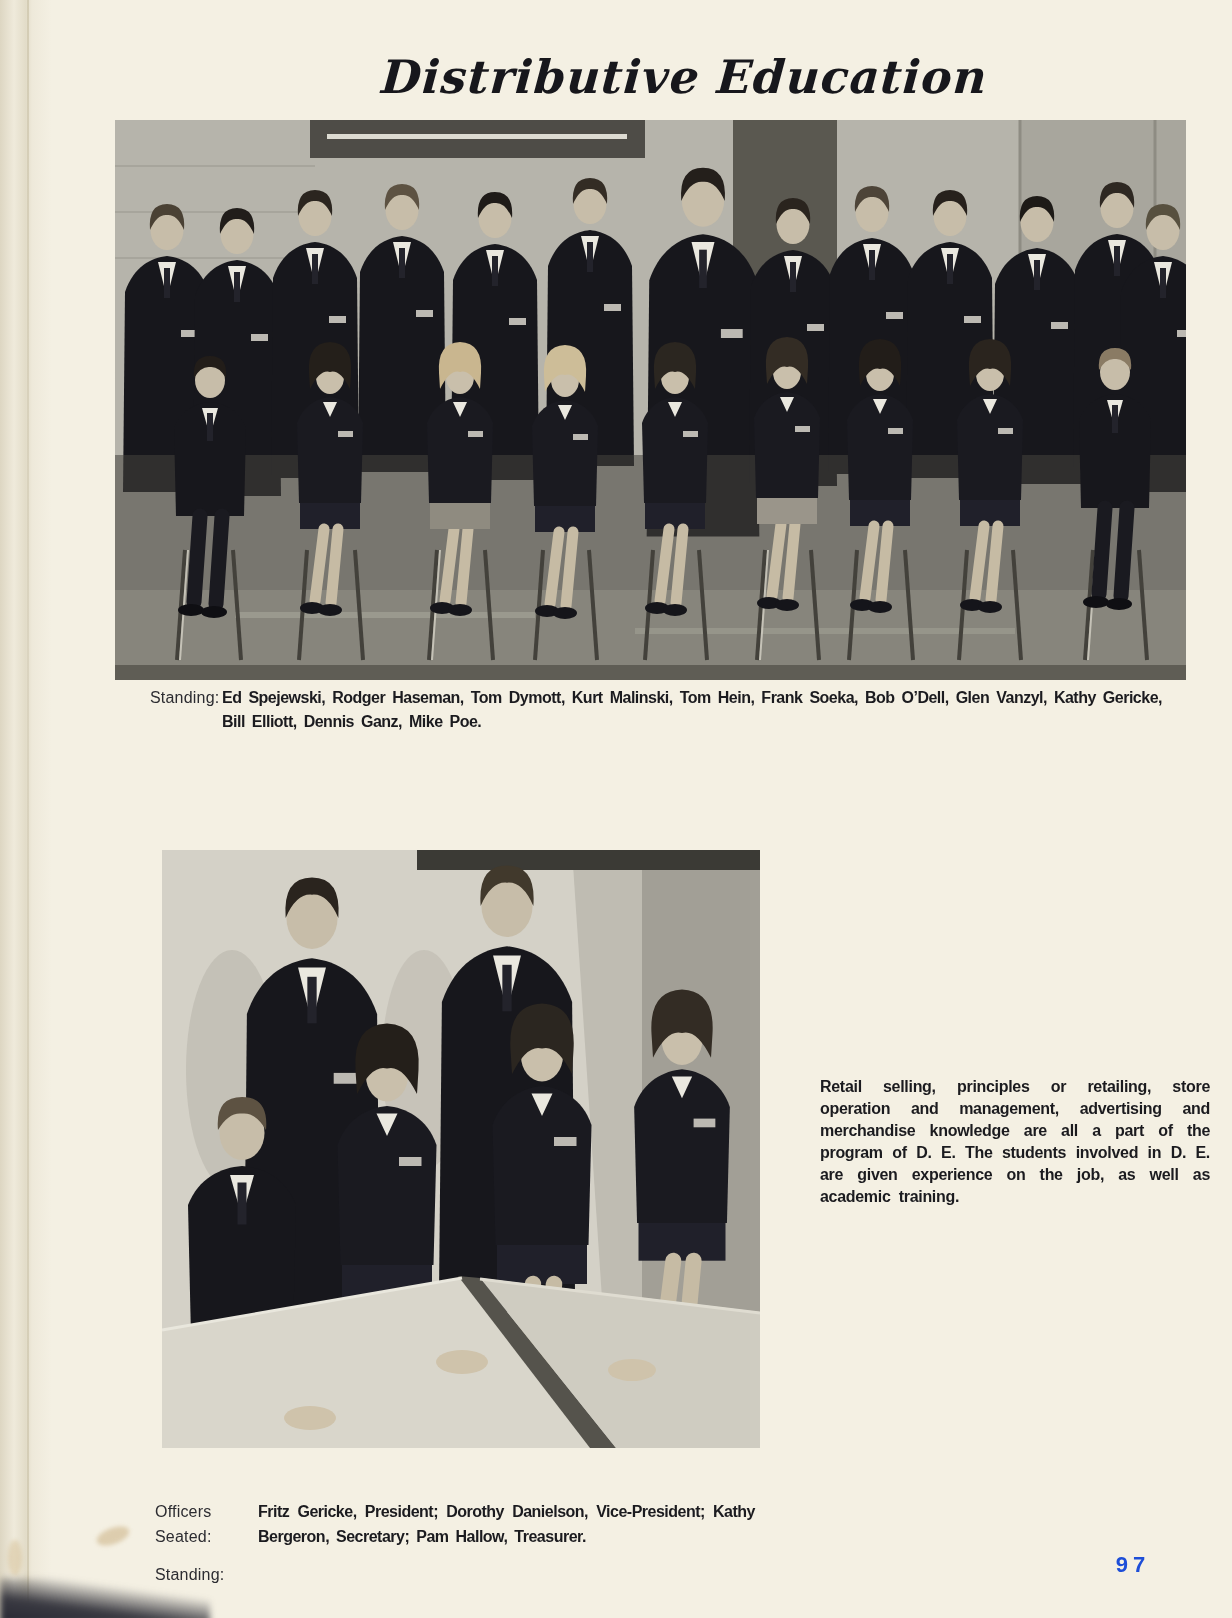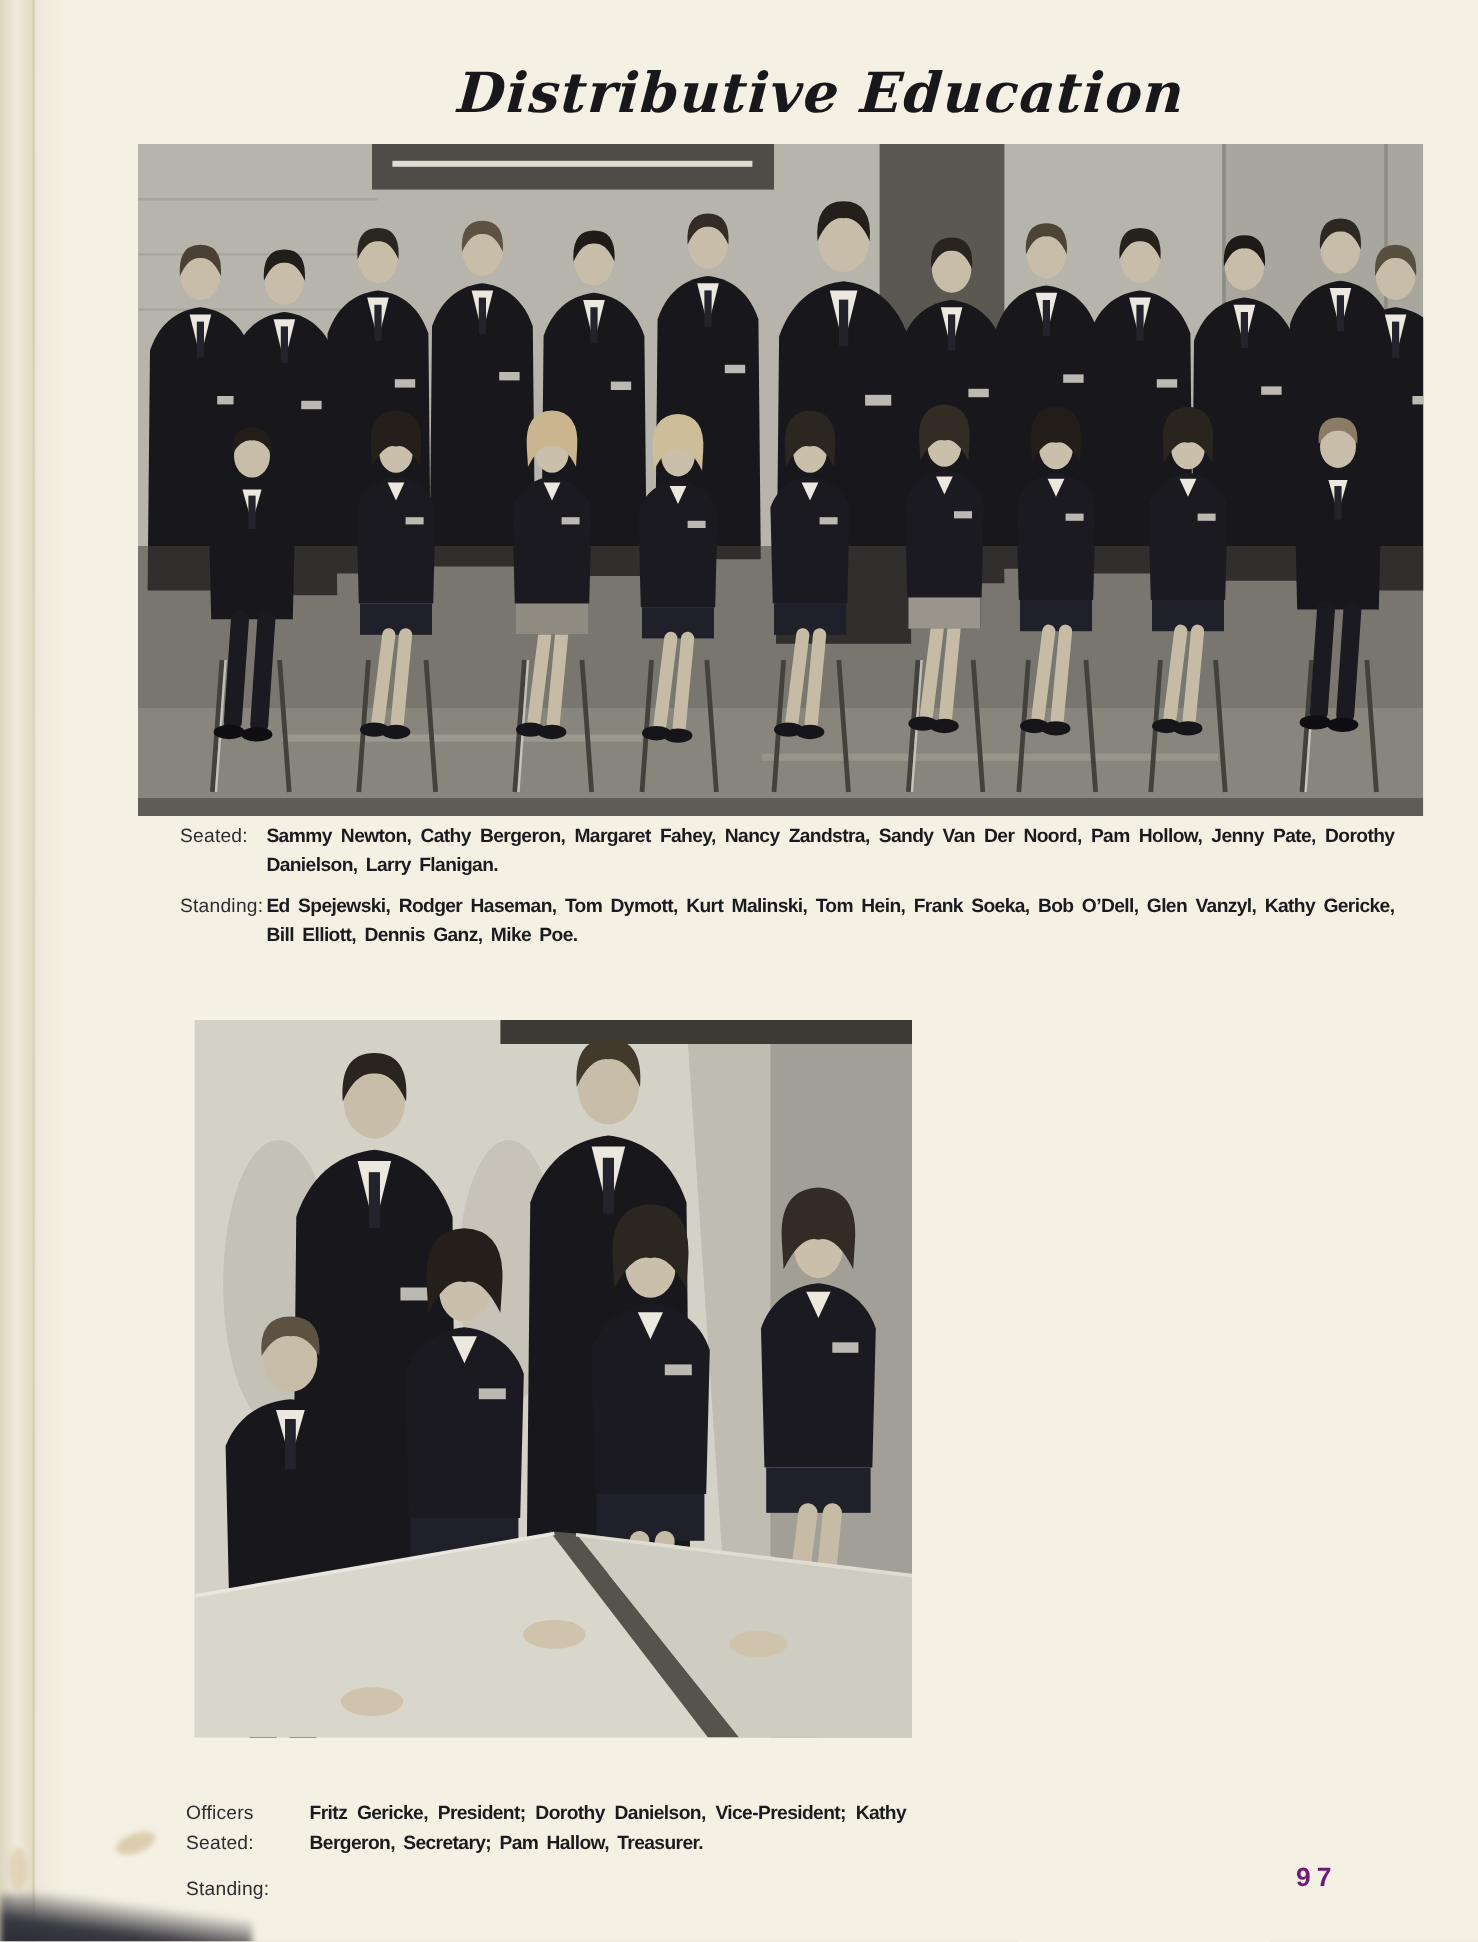--- a/index.html
+++ b/index.html
@@ -56,21 +56,21 @@
   .caption-officers .cap-row + .cap-row{margin-top:13px;}
 
   .body-par{
     position:absolute;left:820px;top:1076px;width:390px;margin:0;
     font-weight:700;font-size:16px;line-height:22px;text-align:justify;
     letter-spacing:-.3px;word-spacing:4px;color:#1b1b1f;
   }
 
   .page-number{
     position:absolute;left:1080px;top:1552px;width:106px;
-    font-weight:700;font-size:22px;letter-spacing:5px;text-align:left;color:#701a75;
+    font-weight:700;font-size:22px;letter-spacing:5px;text-align:center;color:#1d4ed8;
   }
 </style>
 </head>
 <body>
 
 <div class="page">
   <div class="page-edge"></div>
   <div class="page-crease"></div>
   <div class="stain s1"></div>
   <div class="stain s2"></div>
@@ -186,24 +186,20 @@
         <use href="#sgirl" transform="translate(875,240)" color="#2a241e"></use>
         <use href="#smanseat" transform="translate(1000,238)" color="#8a7b64"></use>
         <rect x="315" y="383" width="60" height="26" fill="#8f8b80"></rect>
         <rect x="642" y="378" width="60" height="26" fill="#9a958a"></rect>
       </g>
     </svg>
   </figure>
 
   <div class="caption caption-group">
     <div class="cap-row">
-      <div class="cap-label">Seated:</div>
-      <div class="cap-names">Sammy Newton, Cathy Bergeron, Margaret Fahey, Nancy Zandstra, Sandy Van Der Noord, Pam Hollow, Jenny Pate, Dorothy Danielson, Larry Flanigan.</div>
-    </div>
-    <div class="cap-row">
       <div class="cap-label">Standing:</div>
       <div class="cap-names">Ed Spejewski, Rodger Haseman, Tom Dymott, Kurt Malinski, Tom Hein, Frank Soeka, Bob O’Dell, Glen Vanzyl, Kathy Gericke, Bill Elliott, Dennis Ganz, Mike Poe.</div>
     </div>
   </div>
 
   <figure class="photo photo-officers">
     <svg width="598" height="598" viewBox="0 0 598 598">
 
       <rect x="0" y="0" width="598" height="598" fill="#d4d1c7"></rect>
       <polygon points="410,0 480,0 520,598 450,598" fill="#bfbcb2"></polygon>
@@ -233,20 +229,21 @@
       </g>
 
       <g fill="#cfc3ab">
         <ellipse cx="300" cy="512" rx="26" ry="12"></ellipse>
         <ellipse cx="470" cy="520" rx="24" ry="11"></ellipse>
         <ellipse cx="148" cy="568" rx="26" ry="12"></ellipse>
       </g>
     </svg>
   </figure>
 
+  <p class="body-par">Retail selling, principles or retailing, store operation and management, advertising and merchandise knowledge are all a part of the program of D. E. The students involved in D. E. are given experience on the job, as well as academic training.</p>
 
   <div class="caption caption-officers">
     <div class="cap-row">
       <div class="cap-label">Officers Seated:</div>
       <div class="cap-names">Fritz Gericke, President; Dorothy Danielson, Vice-President; Kathy Bergeron, Secretary; Pam Hallow, Treasurer.</div>
     </div>
     <div class="cap-row">
       <div class="cap-label">Standing:</div>
     </div>
   </div>

